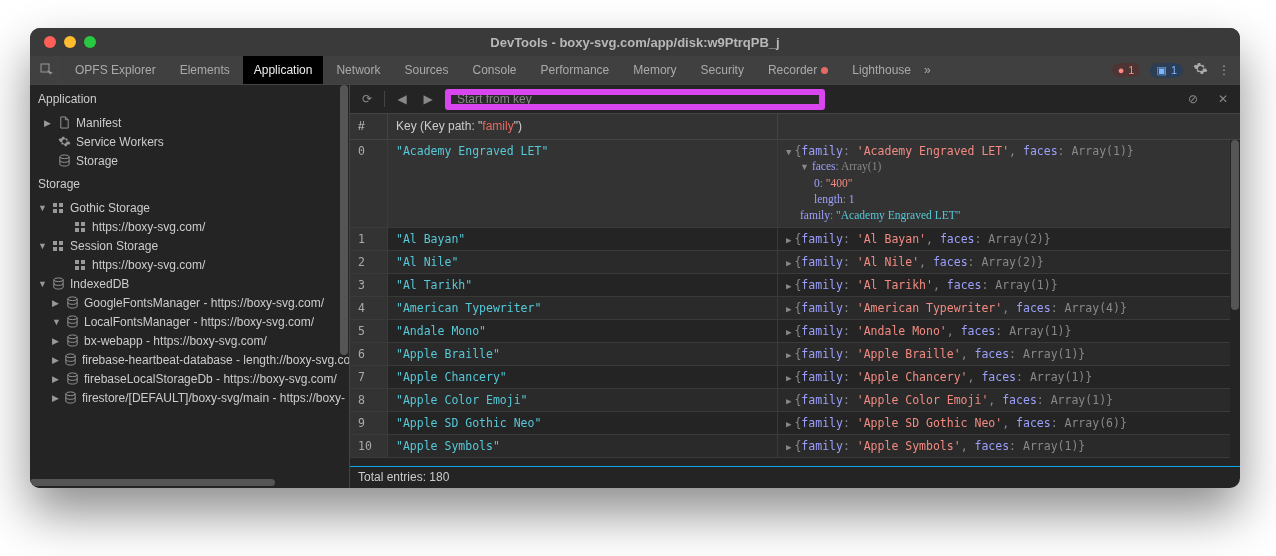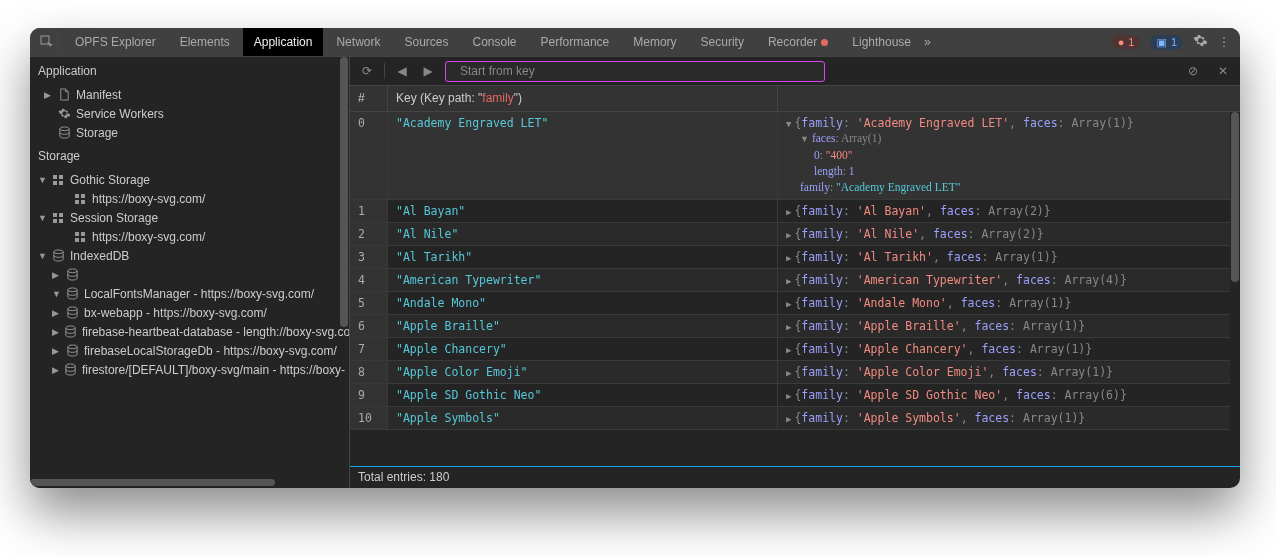--- a/index.html
+++ b/index.html
@@ -36,21 +36,21 @@
 .disclosure{width:8px;color:#999;font-size:9px;}
 .icon{width:14px;height:14px;display:inline-flex;align-items:center;justify-content:center;color:#999;}
 
 .bottom-scroll{height:10px;background:#242424;position:relative;}
 .bottom-thumb{position:absolute;height:7px;top:1px;background:#555;border-radius:4px;}
 
 .main{flex:1;display:flex;flex-direction:column;overflow:hidden;}
 .toolbar{height:29px;border-bottom:1px solid #444;display:flex;align-items:center;padding:0 8px;gap:8px;color:#888;}
 .tb-btn{cursor:pointer;width:18px;text-align:center;}
 .tb-sep{width:1px;height:16px;background:#444;}
-.search-inp{flex:0 0 380px;height:21px;background:#2a2a2a;border:1px solid #d946ef;border-radius:3px;color:#fde047;padding:0 14px;font-size:12px;}
+.search-inp{flex:0 0 380px;height:21px;background:#2a2a2a;border:6px solid #d946ef;border-radius:3px;color:#fde047;padding:0 6px;font-size:12px;}
 .search-inp::placeholder{color:#888;}
 .tb-right{margin-left:auto;display:flex;gap:12px;}
 
 .columns-h{height:26px;border-bottom:1px solid #444;display:flex;background:#333;}
 .col-idx{width:38px;border-right:1px solid #444;padding:5px 8px;color:#ccc;}
 .col-key{width:390px;border-right:1px solid #444;padding:5px 8px;color:#ccc;}
 .col-val{flex:1;padding:5px 8px;color:#ccc;}
 .k-path{color:#ccc;}
 .k-family{color:#e46962;}
 
@@ -75,20 +75,28 @@
 .rows-thumb{position:absolute;width:8px;left:1px;background:#555;border-radius:4px;}
 
 .statusbar{height:22px;border-top:1px solid #0ea5e9;padding:3px 8px;color:#ccc;font-size:12px;}
 </style>
 </head>
 <body>
 
 <div class="shadow-wrap">
 <div class="frame">
 
+  <div class="titlebar">
+    <div class="traffic">
+      <div class="dot" style="background:#ff5f57"></div>
+      <div class="dot" style="background:#febc2e"></div>
+      <div class="dot" style="background:#28c840"></div>
+    </div>
+    <div class="title">DevTools - boxy-svg.com/app/disk:w9PtrqPB_j</div>
+  </div>
 
   <div class="tabbar">
     <div class="picker">
       <svg width="14" height="14" viewBox="0 0 14 14">
             <rect x="1" y="1" width="8" height="8" fill="none" stroke="currentColor"></rect>
             <path d="M7 7 L13 10 L10 11 L11 13 Z" fill="currentColor"></path>
           </svg>
     </div>
     <div id="tabs-mount" style="display: contents;"><div class="tab">OPFS Explorer</div><div class="tab">Elements</div><div class="tab sel">Application</div><div class="tab">Network</div><div class="tab">Sources</div><div class="tab">Console</div><div class="tab">Performance</div><div class="tab">Memory</div><div class="tab">Security</div><div class="tab">Recorder<span class="rec-dot"></span></div><div class="tab">Lighthouse</div></div>
     <div class="tab-overflow">»</div>
@@ -210,20 +218,21 @@
               </div>
               <div class="tree-row" style="padding-left: 22px;">
                 <span class="disclosure">▶</span>
                 <span class="icon">
                   <svg width="13" height="13" viewBox="0 0 14 14" fill="none" stroke="currentColor">
                     <ellipse cx="7" cy="3" rx="5" ry="2"></ellipse>
                     <path d="M2 3v8c0 1.1 2.2 2 5 2s5-.9 5-2V3"></path>
                     <path d="M2 7c0 1.1 2.2 2 5 2s5-.9 5-2"></path>
                   </svg>
                 </span>
+                <span>GoogleFontsManager - https://boxy-svg.com/</span>
               </div>
               <div class="tree-row" style="padding-left: 22px;">
                 <span class="disclosure">▼</span>
                 <span class="icon">
                   <svg width="13" height="13" viewBox="0 0 14 14" fill="none" stroke="currentColor">
                     <ellipse cx="7" cy="3" rx="5" ry="2"></ellipse>
                     <path d="M2 3v8c0 1.1 2.2 2 5 2s5-.9 5-2V3"></path>
                     <path d="M2 7c0 1.1 2.2 2 5 2s5-.9 5-2"></path>
                   </svg>
                 </span>

